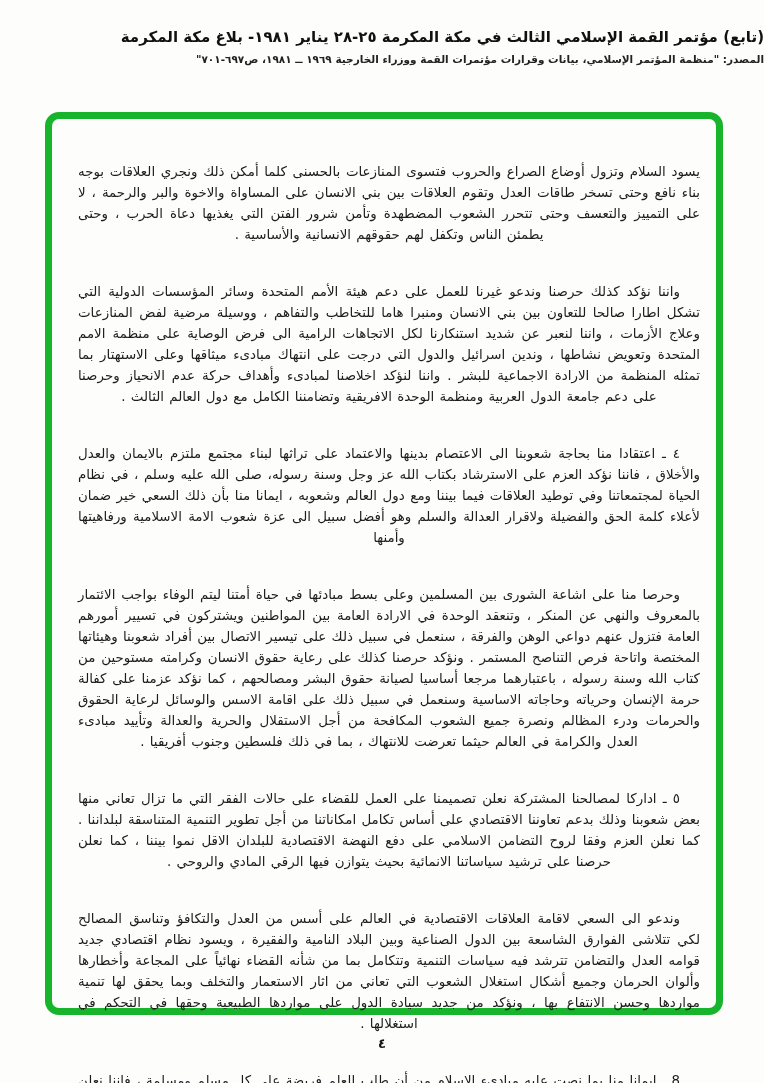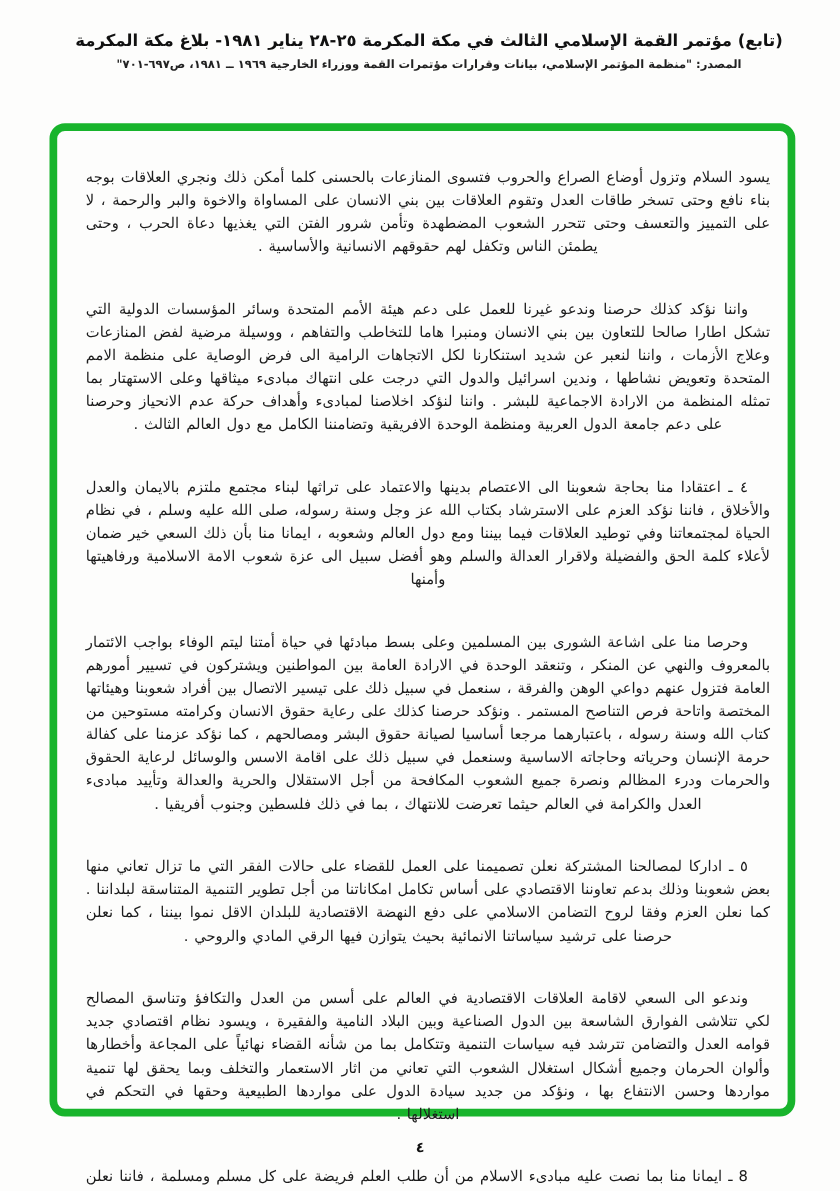--- a/index.html
+++ b/index.html
@@ -14,21 +14,20 @@
     background: #fdfdfc;
     font-family: "DejaVu Sans", sans-serif;
     color: #1c1c1c;
     overflow: hidden;
   }
   .doc-header {
     position: absolute;
     top: 28px;
     left: 16px;
     right: 0;
-    text-align: center;
     direction: rtl;
   }
   .doc-header .title {
     font-size: 15px;
     font-weight: bold;
     color: #111;
   }
   .doc-header .source {
     margin-top: 7px;
     font-size: 10.5px;
@@ -37,21 +36,21 @@
   }
   .content-box {
     position: absolute;
     left: 45px;
     top: 112px;
     width: 678px;
     height: 903px;
     box-sizing: border-box;
     border: 7px solid #18b42c; 
     border-radius: 14px;
-    padding: 32px 16px 12px 26px;
+    padding: 42px 16px 12px 26px;
     direction: rtl;
     background: transparent;
   }
   .para {
     margin: 0 0 17px 0;
     font-size: 13.4px;
     line-height: 21px;
     text-align: justify;
     text-align-last: center;
     word-spacing: 1px;

